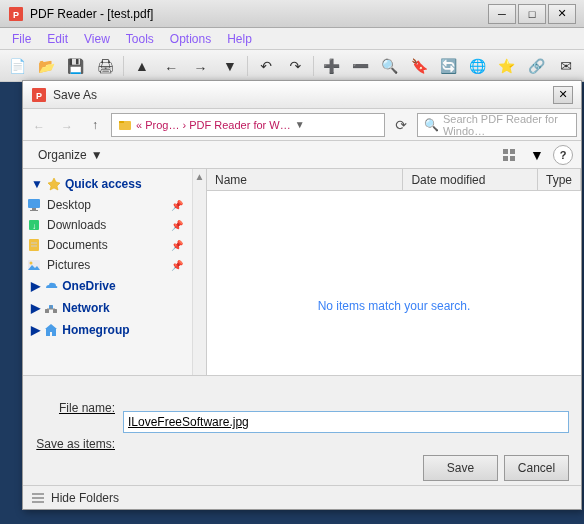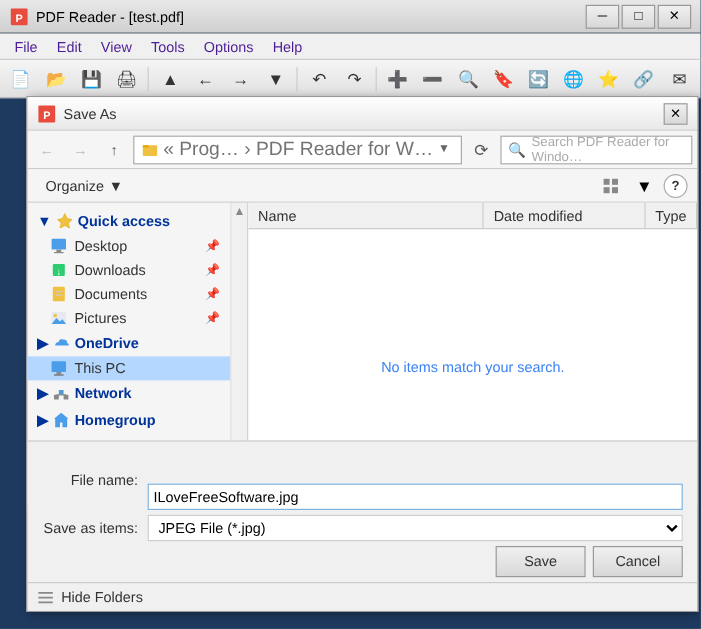--- a/index.html
+++ b/index.html
@@ -32,21 +32,21 @@
       height: 22px;
       display: flex;
       align-items: center;
       padding: 0 4px;
       border-bottom: 1px solid #ccc;
     }
     .menu-item {
       padding: 2px 8px;
       font-size: 12px;
       cursor: pointer;
-      color: #4c1d95;
+      color: #8b5cf6;
     }
 
     
     .toolbar {
       background: linear-gradient(to bottom, #f5f5f5, #e0e0e0);
       height: 32px;
       display: flex;
       align-items: center;
       padding: 0 4px;
       gap: 2px;
@@ -207,21 +207,21 @@
       display: flex; align-items: center;
       padding: 4px 8px;
       font-size: 12px;
       font-weight: bold;
       color: #003399;
       cursor: pointer;
       gap: 4px;
     }
     .sidebar-item {
       display: flex; align-items: center;
-      padding: 3px 8px 3px 19px;
+      padding: 3px 8px 3px 4px;
       font-size: 12px;
       color: #333;
       cursor: pointer;
       gap: 6px;
       text-align: center;
     }
     .sidebar-item.active { background: #b3d7ff; }
     .sidebar-item-pin {
       margin-left: auto;
       font-size: 10px; color: #888;
@@ -257,20 +257,21 @@
       display: flex;
       align-items: center;
       justify-content: center;
       font-size: 12px;
       color: #3b82f6;
     }
     .file-row {
       display: flex; align-items: center;
       margin-bottom: 4px;
       gap: 8px;
+      text-decoration: underline;
     }
     .file-row label {
       width: 80px; text-align: right;
       font-size: 12px; color: #333;
     }
     .file-input {
       flex: 1;
       height: 22px;
       border: 1px solid #7db3e0;
       padding: 0 4px;
@@ -295,21 +296,21 @@
     }
     .btn-save {
       width: 75px; height: 26px;
       background: linear-gradient(to bottom, #f0f0f0, #d8d8d8);
       border: 1px solid #999;
       cursor: pointer;
       font-size: 12px; color: #333;
       display: flex; align-items: center; justify-content: center; margin-left: 20px;
     }
     .btn-cancel {
-      width: 75px; height: 26px;
+      width: 65px; height: 26px;
       background: linear-gradient(to bottom, #f0f0f0, #d8d8d8);
       border: 1px solid #999;
       cursor: pointer;
       font-size: 12px; color: #333;
       display: flex; align-items: center; justify-content: center;
     }
 
     
     .hide-folders-bar {
       position: absolute;
@@ -402,21 +403,21 @@
 
     <div class="address-bar">
       <button class="nav-btn disabled">←</button>
       <button class="nav-btn disabled">→</button>
       <button class="nav-btn">↑</button>
       <div class="address-combo">
         <svg width="14" height="14" viewBox="0 0 14 14">
           <rect x="1" y="3" width="12" height="9" rx="1" fill="#f0c040"></rect>
           <rect x="1" y="3" width="5" height="2" rx="0.5" fill="#e0a800"></rect>
         </svg>
-        <span style="font-size:16px; color:#737373;">
+        <span style="font-size:11px; color:#be185d;">
           <span>« Prog…</span>
           <span> › </span>
           <span>PDF Reader for W…</span>
         </span>
         <span class="address-dropdown">▼</span>
       </div>
       <button class="refresh-btn">⟳</button>
       <div class="search-box">
         <span class="search-icon">🔍</span>
         <span style="color:#aaa; font-size:11px;">Search PDF Reader for Windo…</span>
@@ -496,28 +497,20 @@
         </div>
 
         <div class="sidebar-section-header">
           <span>▶</span>
           <svg width="14" height="14" viewBox="0 0 14 14">
             <path d="M2,9 Q2,6 5,6 Q5,3 9,4 Q12,4 12,7 Q14,7 13,9 Z" fill="#4a9de8"></path>
           </svg>
           <span>OneDrive</span>
         </div>
 
-        <div class="sidebar-item active">
-          <svg width="14" height="14" viewBox="0 0 14 14">
-            <rect x="1" y="1" width="12" height="9" rx="1" fill="#4a9de8"></rect>
-            <rect x="5" y="10" width="4" height="2" fill="#888"></rect>
-            <rect x="3" y="12" width="8" height="1" fill="#666"></rect>
-          </svg>
-          <span>This PC</span>
-        </div>
 
         <div class="sidebar-section-header">
           <span>▶</span>
           <svg width="14" height="14" viewBox="0 0 14 14">
             <rect x="1" y="8" width="4" height="4" rx="0.5" fill="#888"></rect>
             <rect x="5" y="4" width="4" height="4" rx="0.5" fill="#4a9de8"></rect>
             <rect x="9" y="8" width="4" height="4" rx="0.5" fill="#888"></rect>
             <line x1="3" y1="8" x2="7" y2="8" stroke="#888" stroke-width="1"></line>
             <line x1="7" y1="8" x2="11" y2="8" stroke="#888" stroke-width="1"></line>
             <line x1="7" y1="4" x2="7" y2="8" stroke="#888" stroke-width="1"></line>
@@ -552,23 +545,20 @@
 
     </div>
 
     <div style="position:absolute; bottom:24px; left:0; right:0; background:#f0f0f0; border-top:1px solid #ccc; padding:6px 12px 4px;">
       <div class="file-row">
         <label>File name:</label>
         <input class="file-input" type="text" value="ILoveFreeSoftware.jpg" style="">
       </div>
       <div class="file-row">
         <label>Save as items:</label>
-        <select class="file-select">
-          <option>JPEG File (*.jpg)</option>
-        </select>
       </div>
       <div class="bottom-buttons">
         <button class="btn-save">Save</button>
         <button class="btn-cancel">Cancel</button>
       </div>
     </div>
 
     <div class="hide-folders-bar">
       <svg width="14" height="14" viewBox="0 0 14 14">
         <rect x="2" y="1" width="14" height="14" rx="0.5" fill="none"></rect>

